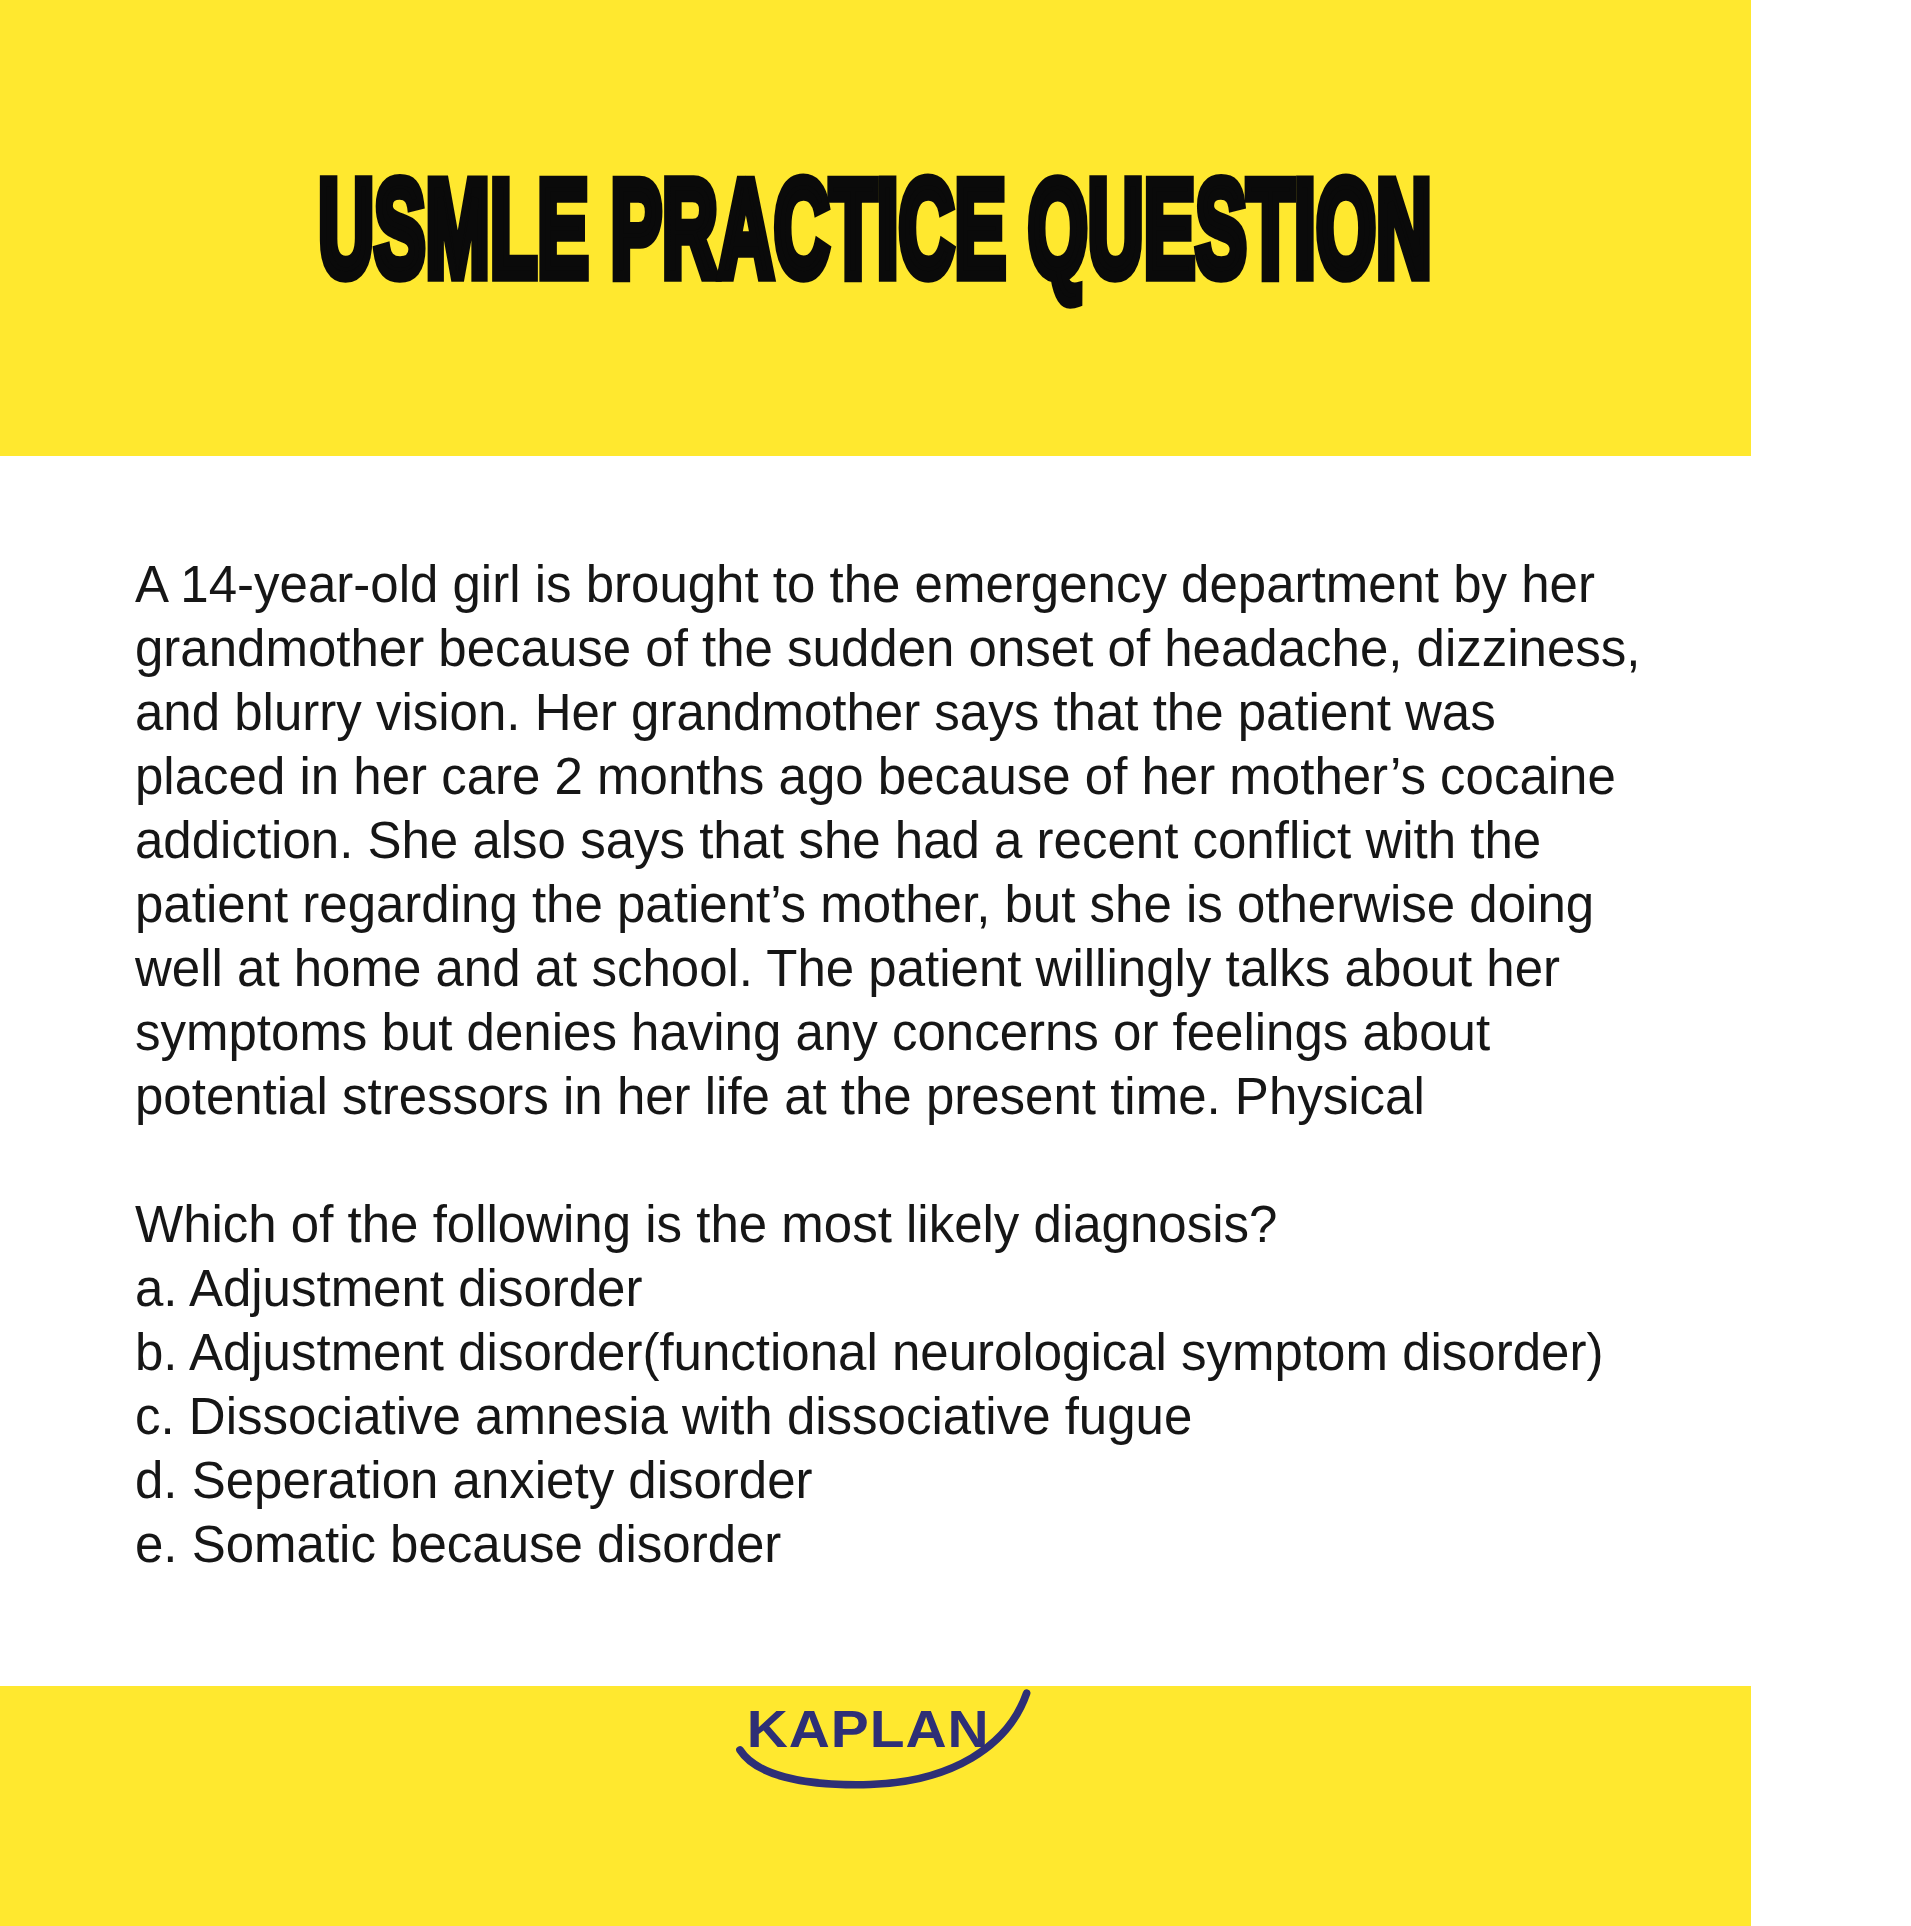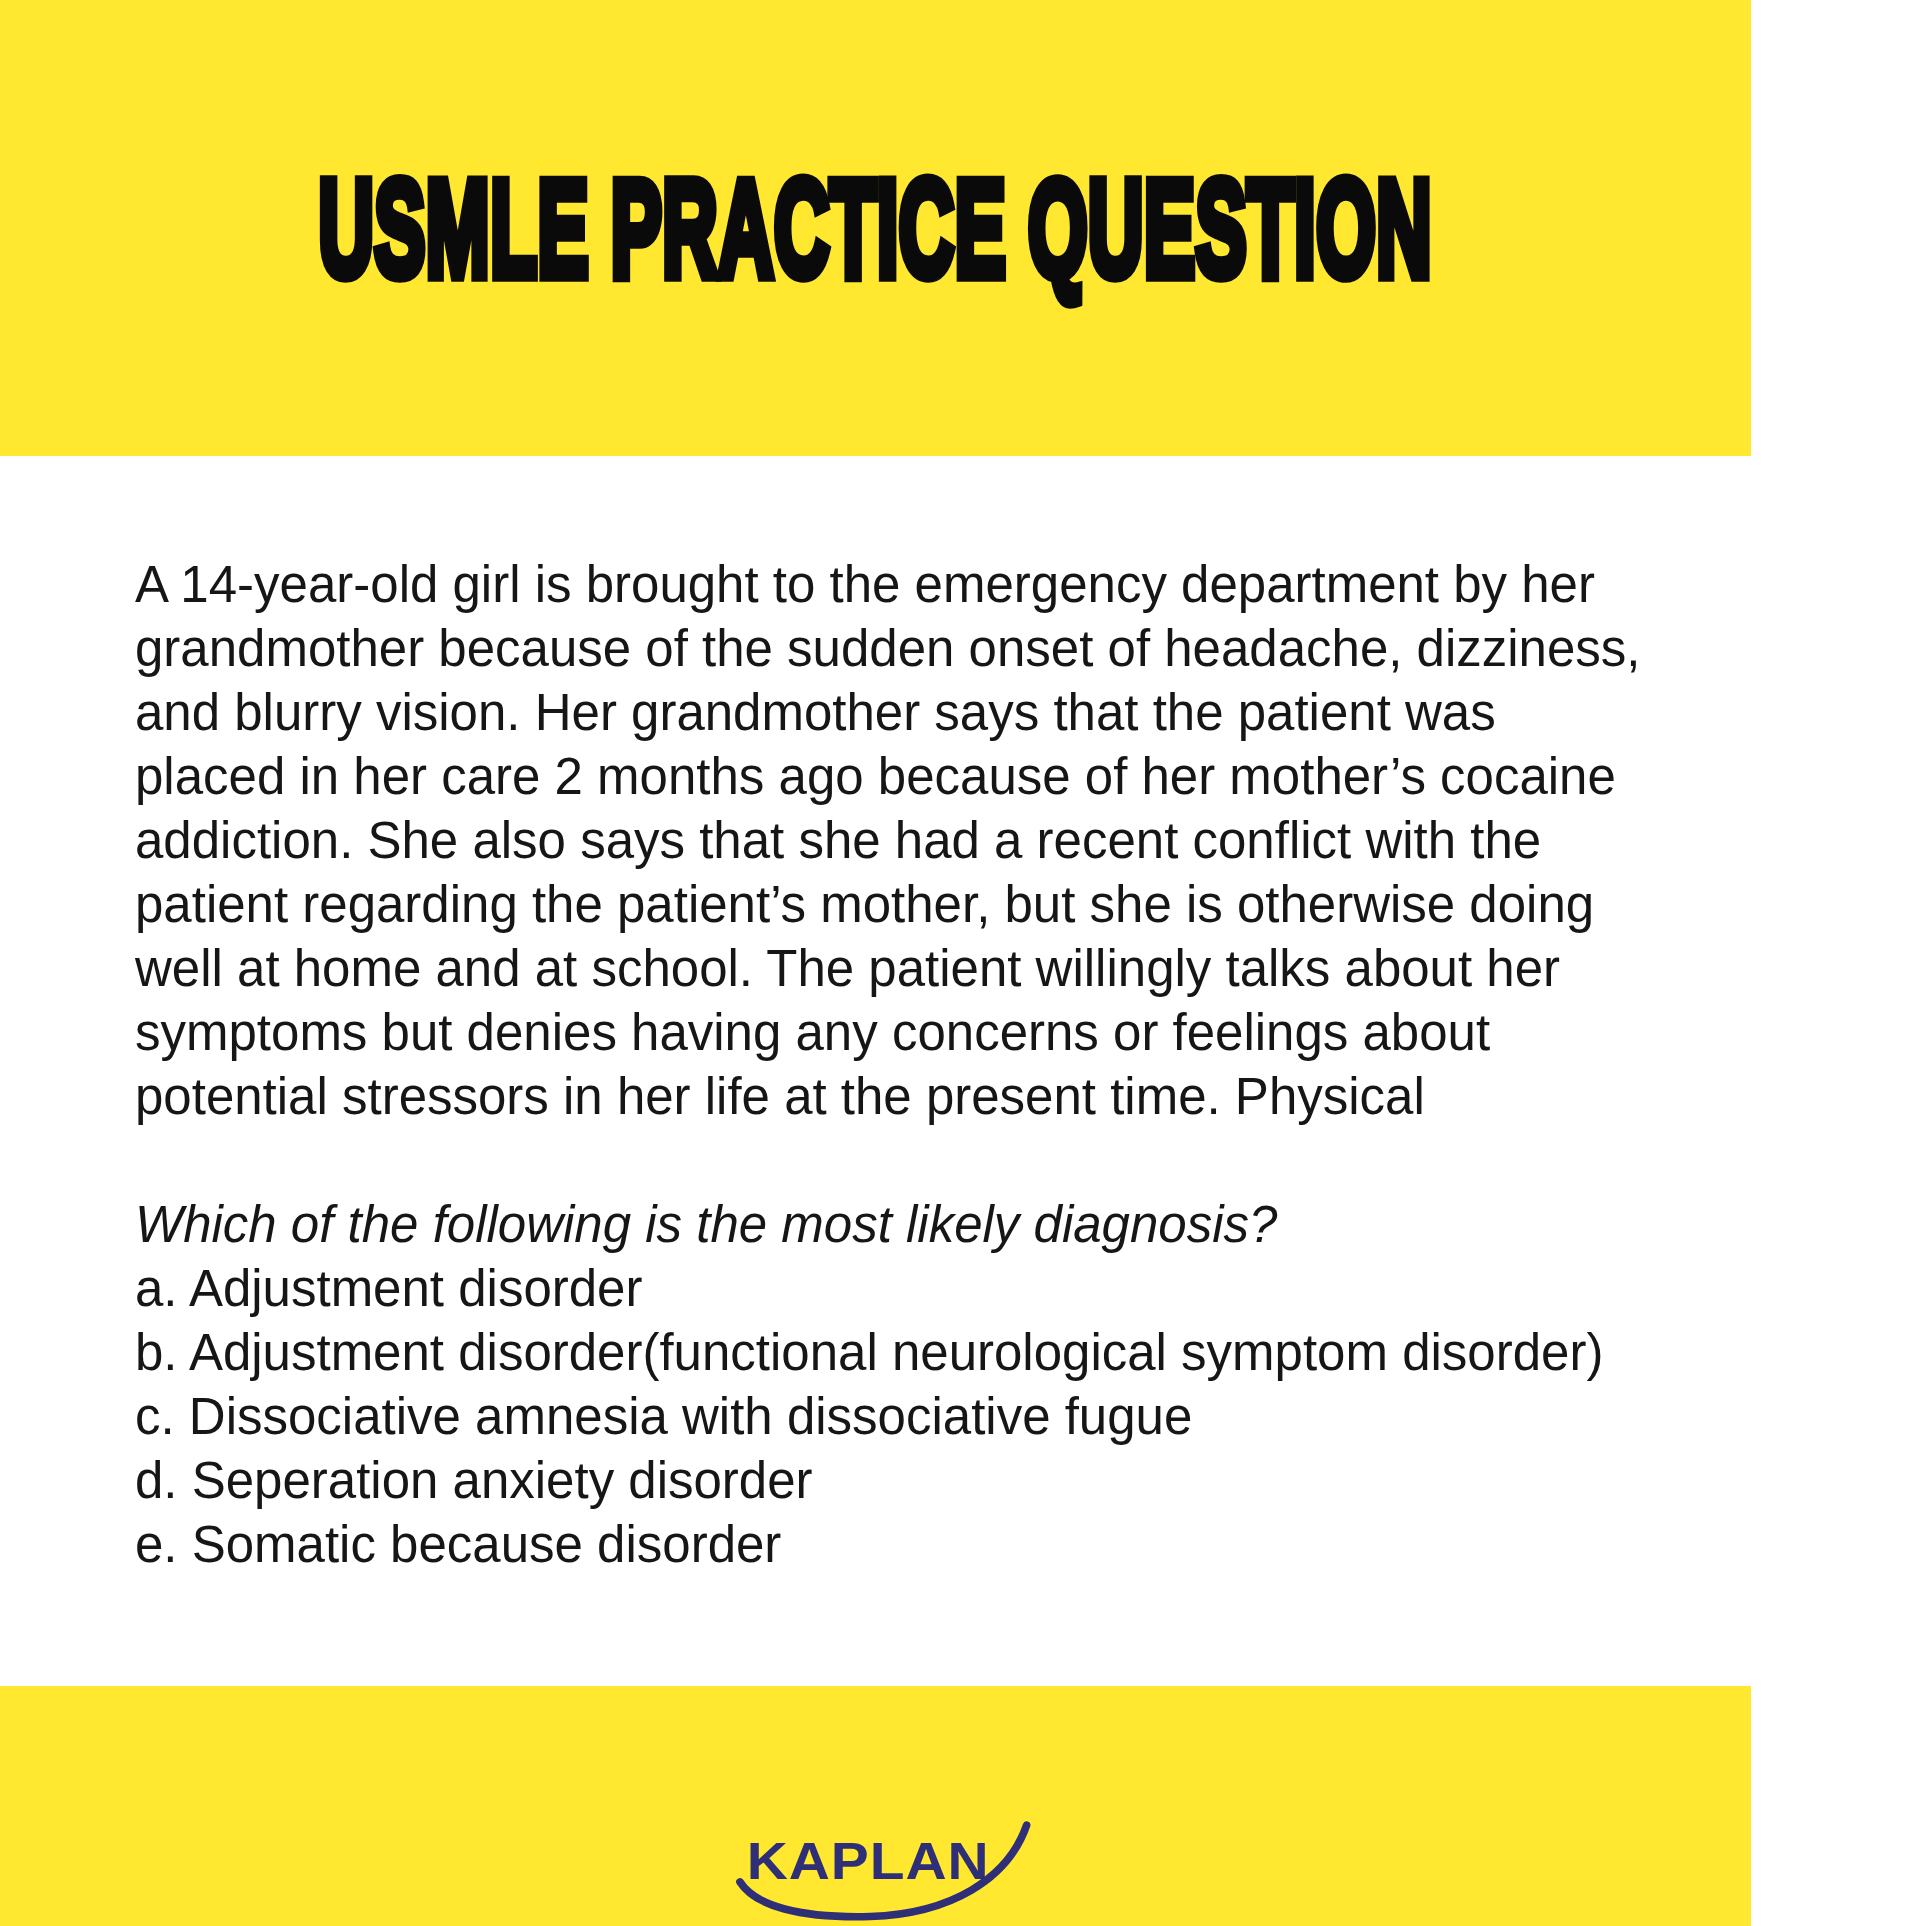--- a/index.html
+++ b/index.html
@@ -14,21 +14,21 @@
     background:var(--body-bg, #ffffff);
     overflow:hidden;
   }
   .band { background:var(--band-yellow, #ffe82f); flex:none; }
   .band--top {
     height:456px;
     display:flex; align-items:center; justify-content:center;
   }
   .band--bottom {
     height:240px;
-    display:flex; align-items:flex-end; justify-content:center;padding-left:16px;
+    display:flex; align-items:flex-start; justify-content:center;padding-left:16px;
   }
   .title {
     display:inline-block;
     white-space:nowrap;
     font-weight:700;
     font-size:138px;
     line-height:1;
     letter-spacing:0.9px;
     color:var(--title-black, #0a0a0a);
     -webkit-text-stroke:11.7px var(--title-black, #0a0a0a);
@@ -40,21 +40,21 @@
     background:var(--body-bg, #ffffff);
     padding:61px 113px 0 135px;
     margin-top:36px;
   }
   .line {
     font-size:51px;
     line-height:64px;
     color:var(--text-black, #161616);
     white-space:nowrap;
   }
-  .prompt { margin-top:64px;font-style:italic; }
+  .prompt { margin-top:64px; }
   .options { list-style:none; }
   .logo-svg { display:block; }
   .logo-wordmark {
     font-family:"Liberation Sans", sans-serif;
     font-weight:700;
     letter-spacing:2px;
   }
 </style>
 </head>
 <body>

